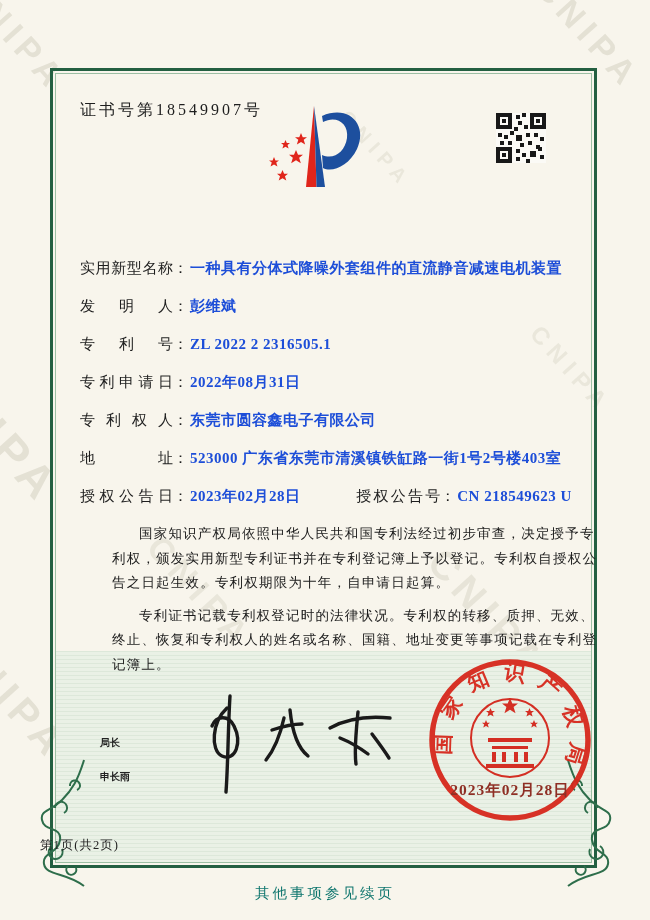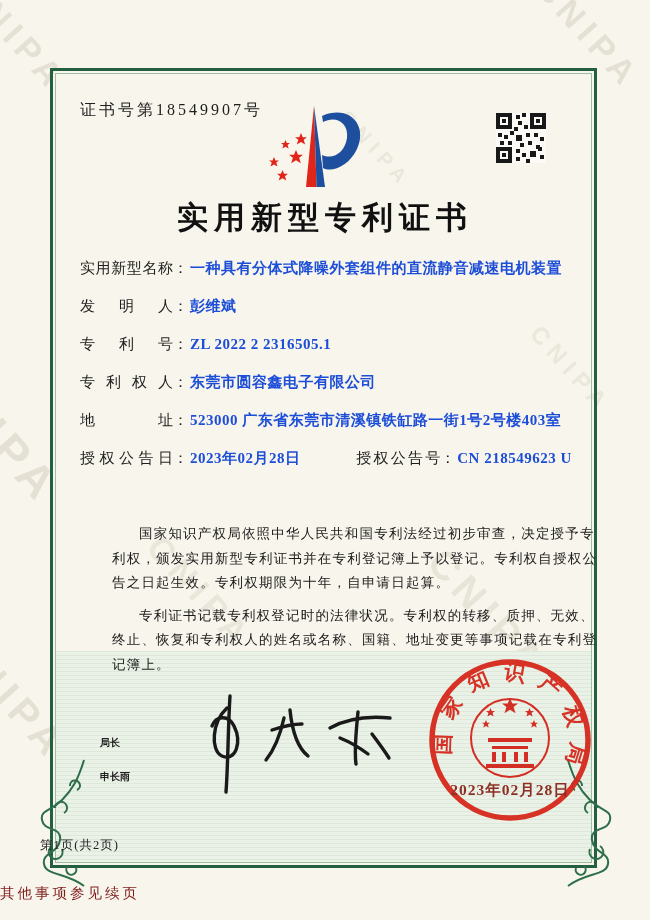--- a/index.html
+++ b/index.html
@@ -48,22 +48,22 @@
   
   .sig-titles{position:absolute;left:88px;top:726px;z-index:5;
               font-family:"Liberation Sans","DejaVu Sans",sans-serif;
               font-size:10px;font-weight:700;color:#222;line-height:34px;margin-left:12px;}
   .sig-script{position:absolute;left:172px;top:688px;z-index:5;}
   
   .seal{position:absolute;left:424px;top:654px;z-index:6;opacity:.95;}
   
   .pageno{position:absolute;left:0;width:650px;top:837px;text-align:left;
           font-size:12.5px;letter-spacing:1px;color:#222;z-index:5;padding-left:40px;}
-  .contnote{position:absolute;left:0;width:650px;top:884px;text-align:left;
-            font-size:14.5px;letter-spacing:3px;color:#7f1d1d;z-index:5;}
+  .contnote{position:absolute;left:0;width:650px;top:884px;text-align:center;
+            font-size:14.5px;letter-spacing:3px;color:#0f766e;z-index:5;}
   
   .flourish{position:absolute;z-index:3;}
   .fl-left{left:22px;top:758px;}
   .fl-right{left:558px;top:758px;transform:scaleX(-1);}
 </style>
 </head>
 <body>
 
 <div class="page">
 
@@ -151,31 +151,33 @@
         <rect x="38" y="4" width="8" height="8"></rect>
         <rect x="4" y="38" width="8" height="8"></rect>
     </g>
     <g fill="#181818">
       <rect x="6" y="6" width="4" height="4"></rect>
         <rect x="40" y="6" width="4" height="4"></rect>
         <rect x="6" y="40" width="4" height="4"></rect>
     </g>
   </svg>
 
-  <div class="title">实用新型专利证书</div>
 
   <div class="fields">
     <div class="frow">
       <span class="flabel">实用新型名称</span><span class="fsep">：</span><span class="fval">一种具有分体式降噪外套组件的直流静音减速电机装置</span>
     </div>
     <div class="frow">
       <span class="flabel">发明人</span><span class="fsep">：</span><span class="fval">彭维斌</span>
     </div>
     <div class="frow">
       <span class="flabel">专利号</span><span class="fsep">：</span><span class="fval">ZL 2022 2 2316505.1</span>
+    </div>
+    <div class="frow">
+      <span class="flabel">专利申请日</span><span class="fsep">：</span><span class="fval">2022年08月31日</span>
     </div>
     <div class="frow">
       <span class="flabel">专利权人</span><span class="fsep">：</span><span class="fval">东莞市圆容鑫电子有限公司</span>
     </div>
     <div class="frow">
       <span class="flabel">地址</span><span class="fsep">：</span><span class="fval">523000 广东省东莞市清溪镇铁缸路一街1号2号楼403室</span>
     </div>
     <div class="frow">
       <span class="fpair">
         <span class="flabel">授权公告日</span><span class="fsep">：</span><span class="fval">2023年02月28日</span>

